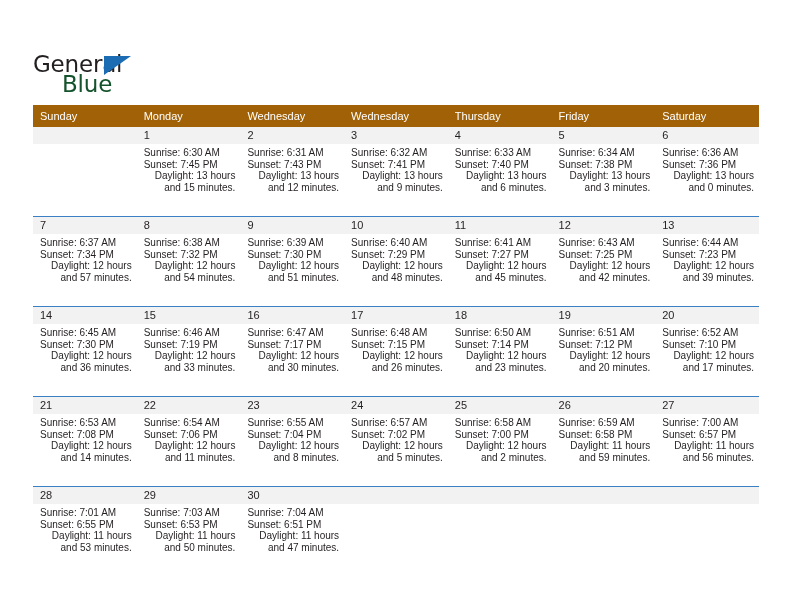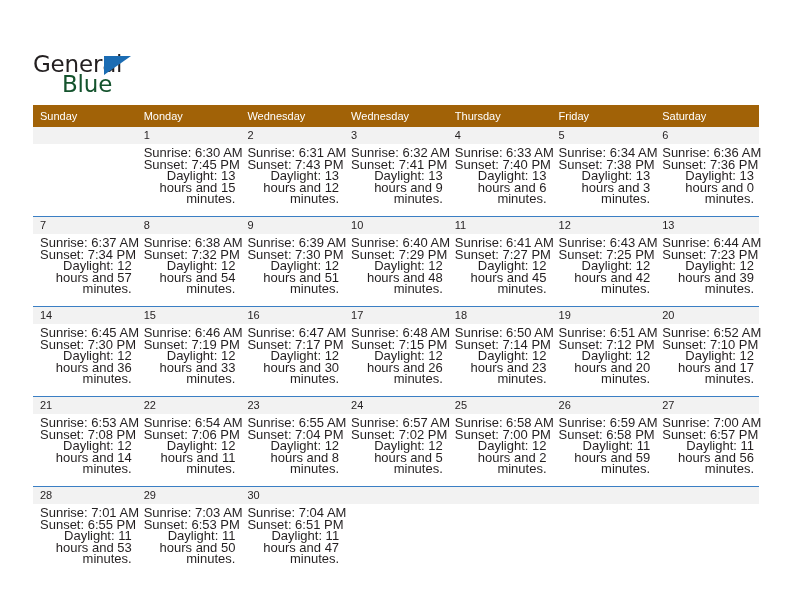--- a/index.html
+++ b/index.html
@@ -126,21 +126,21 @@
   .daynum-band {
     background: #f2f2f2;
     height: 17px;
     line-height: 17px;
     padding-left: 7px;
     font-size: 11px;
     color: #231f20;
   }
   .dayinfo {
     padding: 3px 5px 0 7px;
-    font-size: 13px;
+    font-size: 10px;
     line-height: 11.6px;
     color: #231f20;
   }
   .dayinfo div {
     white-space: nowrap;
   }
   .dayinfo .daylight {
     white-space: normal;
     text-align: right;
   }

